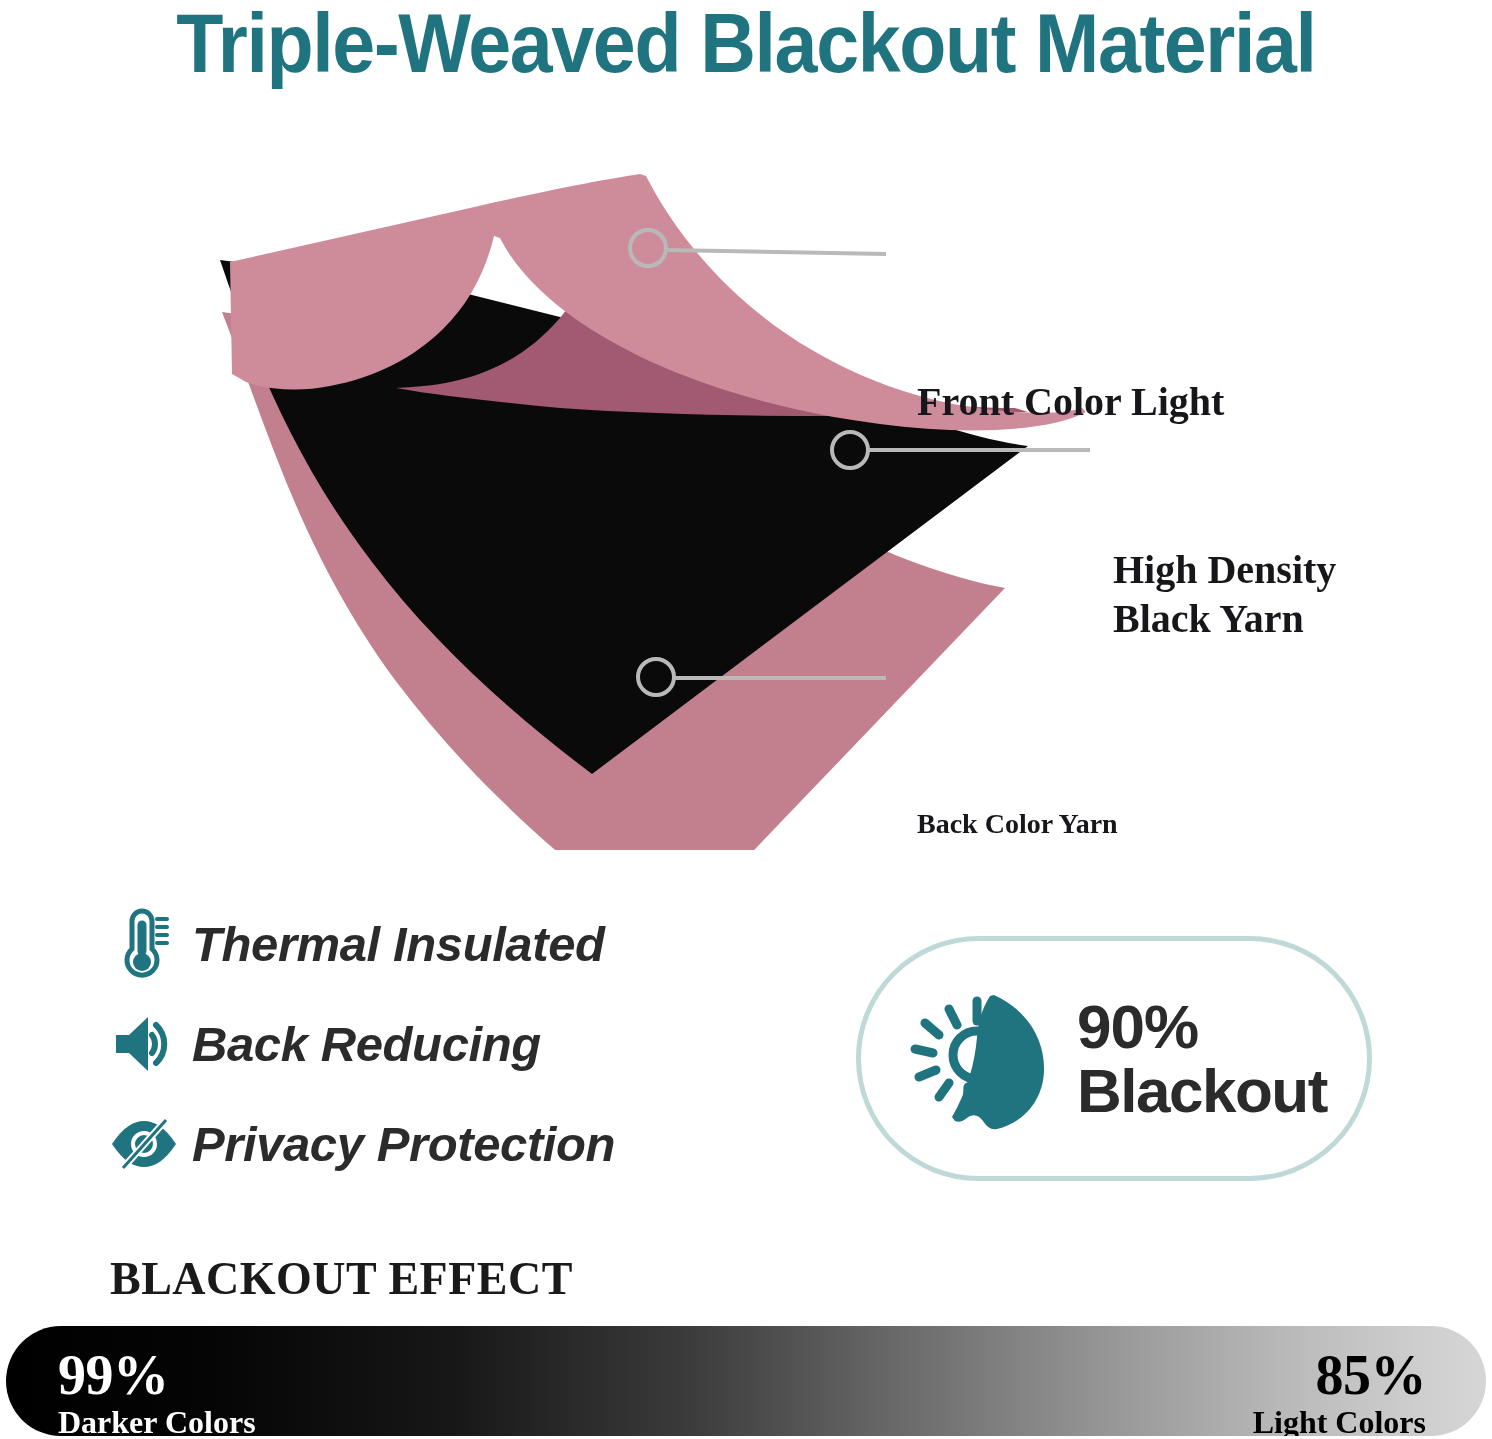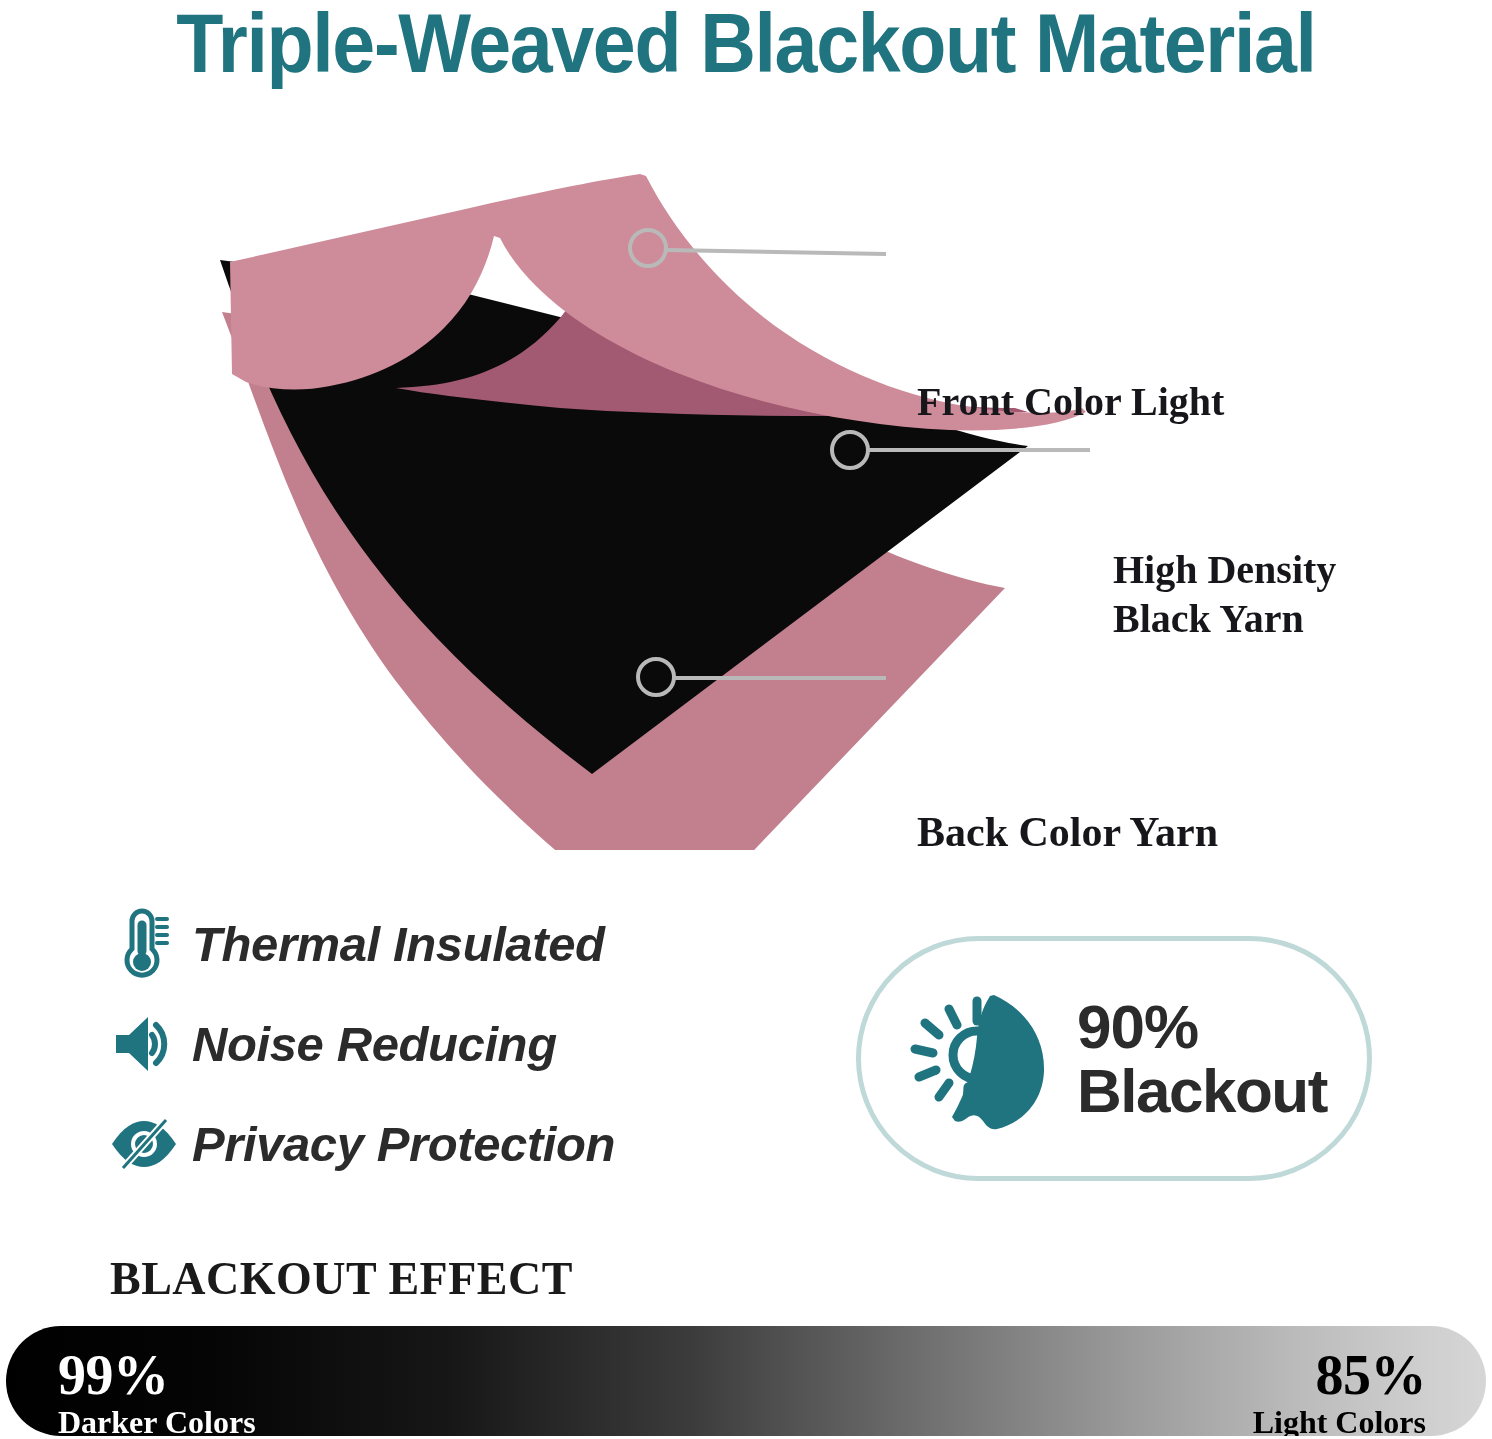--- a/index.html
+++ b/index.html
@@ -36,21 +36,21 @@
   .lbl{
     position:absolute;
     font-family:"Liberation Serif", serif;
     font-weight:700;
     color:#17161a;
     white-space:nowrap;
     line-height:1.22;
   }
   .lbl-front{left:917px;top:228px;font-size:40px;}
   .lbl-high{left:1113px;top:396px;font-size:40px;}
-  .lbl-back{left:917px;top:657px;font-size:42px;}
+  .lbl-back{left:917px;top:657px;font-size:28px;}
 
   
   .features{
     position:absolute;left:108px;top:898px;width:700px;
   }
   .feature-row{
     display:flex;align-items:center;
     height:92px;
     margin-bottom:8px;
     font-style:italic;
@@ -256,21 +256,21 @@
     </div>
 
     <div class="feature-row">
       <span class="feature-icon">
         <svg width="64" height="58" viewBox="0 0 64 58" xmlns="http://www.w3.org/2000/svg">
           <path d="M4,20 h13 L36,2 v54 L17,38 H4 Z" fill="#1F7480"></path>
           <path d="M44,10 a26,26 0 0 1 0,38" fill="none" stroke="#1F7480" stroke-width="6" stroke-linecap="round"></path>
           <path d="M40,20 a15,15 0 0 1 0,18" fill="none" stroke="#1F7480" stroke-width="6" stroke-linecap="round"></path>
         </svg>
       </span>
-      <span class="feature-label">Noise Reducing</span>
+      <span class="feature-label">Back Reducing</span>
     </div>
 
     <div class="feature-row">
       <span class="feature-icon">
         <svg width="70" height="52" viewBox="0 0 70 52" xmlns="http://www.w3.org/2000/svg">
           <path d="M3,26 C14,9 25,3 35,3 C45,3 56,9 67,26 C56,43 45,49 35,49 C25,49 14,43 3,26 Z" fill="#1F7480"></path>
           <circle cx="35" cy="26" r="11" fill="none" stroke="#ffffff" stroke-width="4"></circle>
           <line x1="14" y1="50" x2="57" y2="2" stroke="#ffffff" stroke-width="7"></line>
           <line x1="14" y1="50" x2="57" y2="2" stroke="#1F7480" stroke-width="3"></line>
         </svg>

